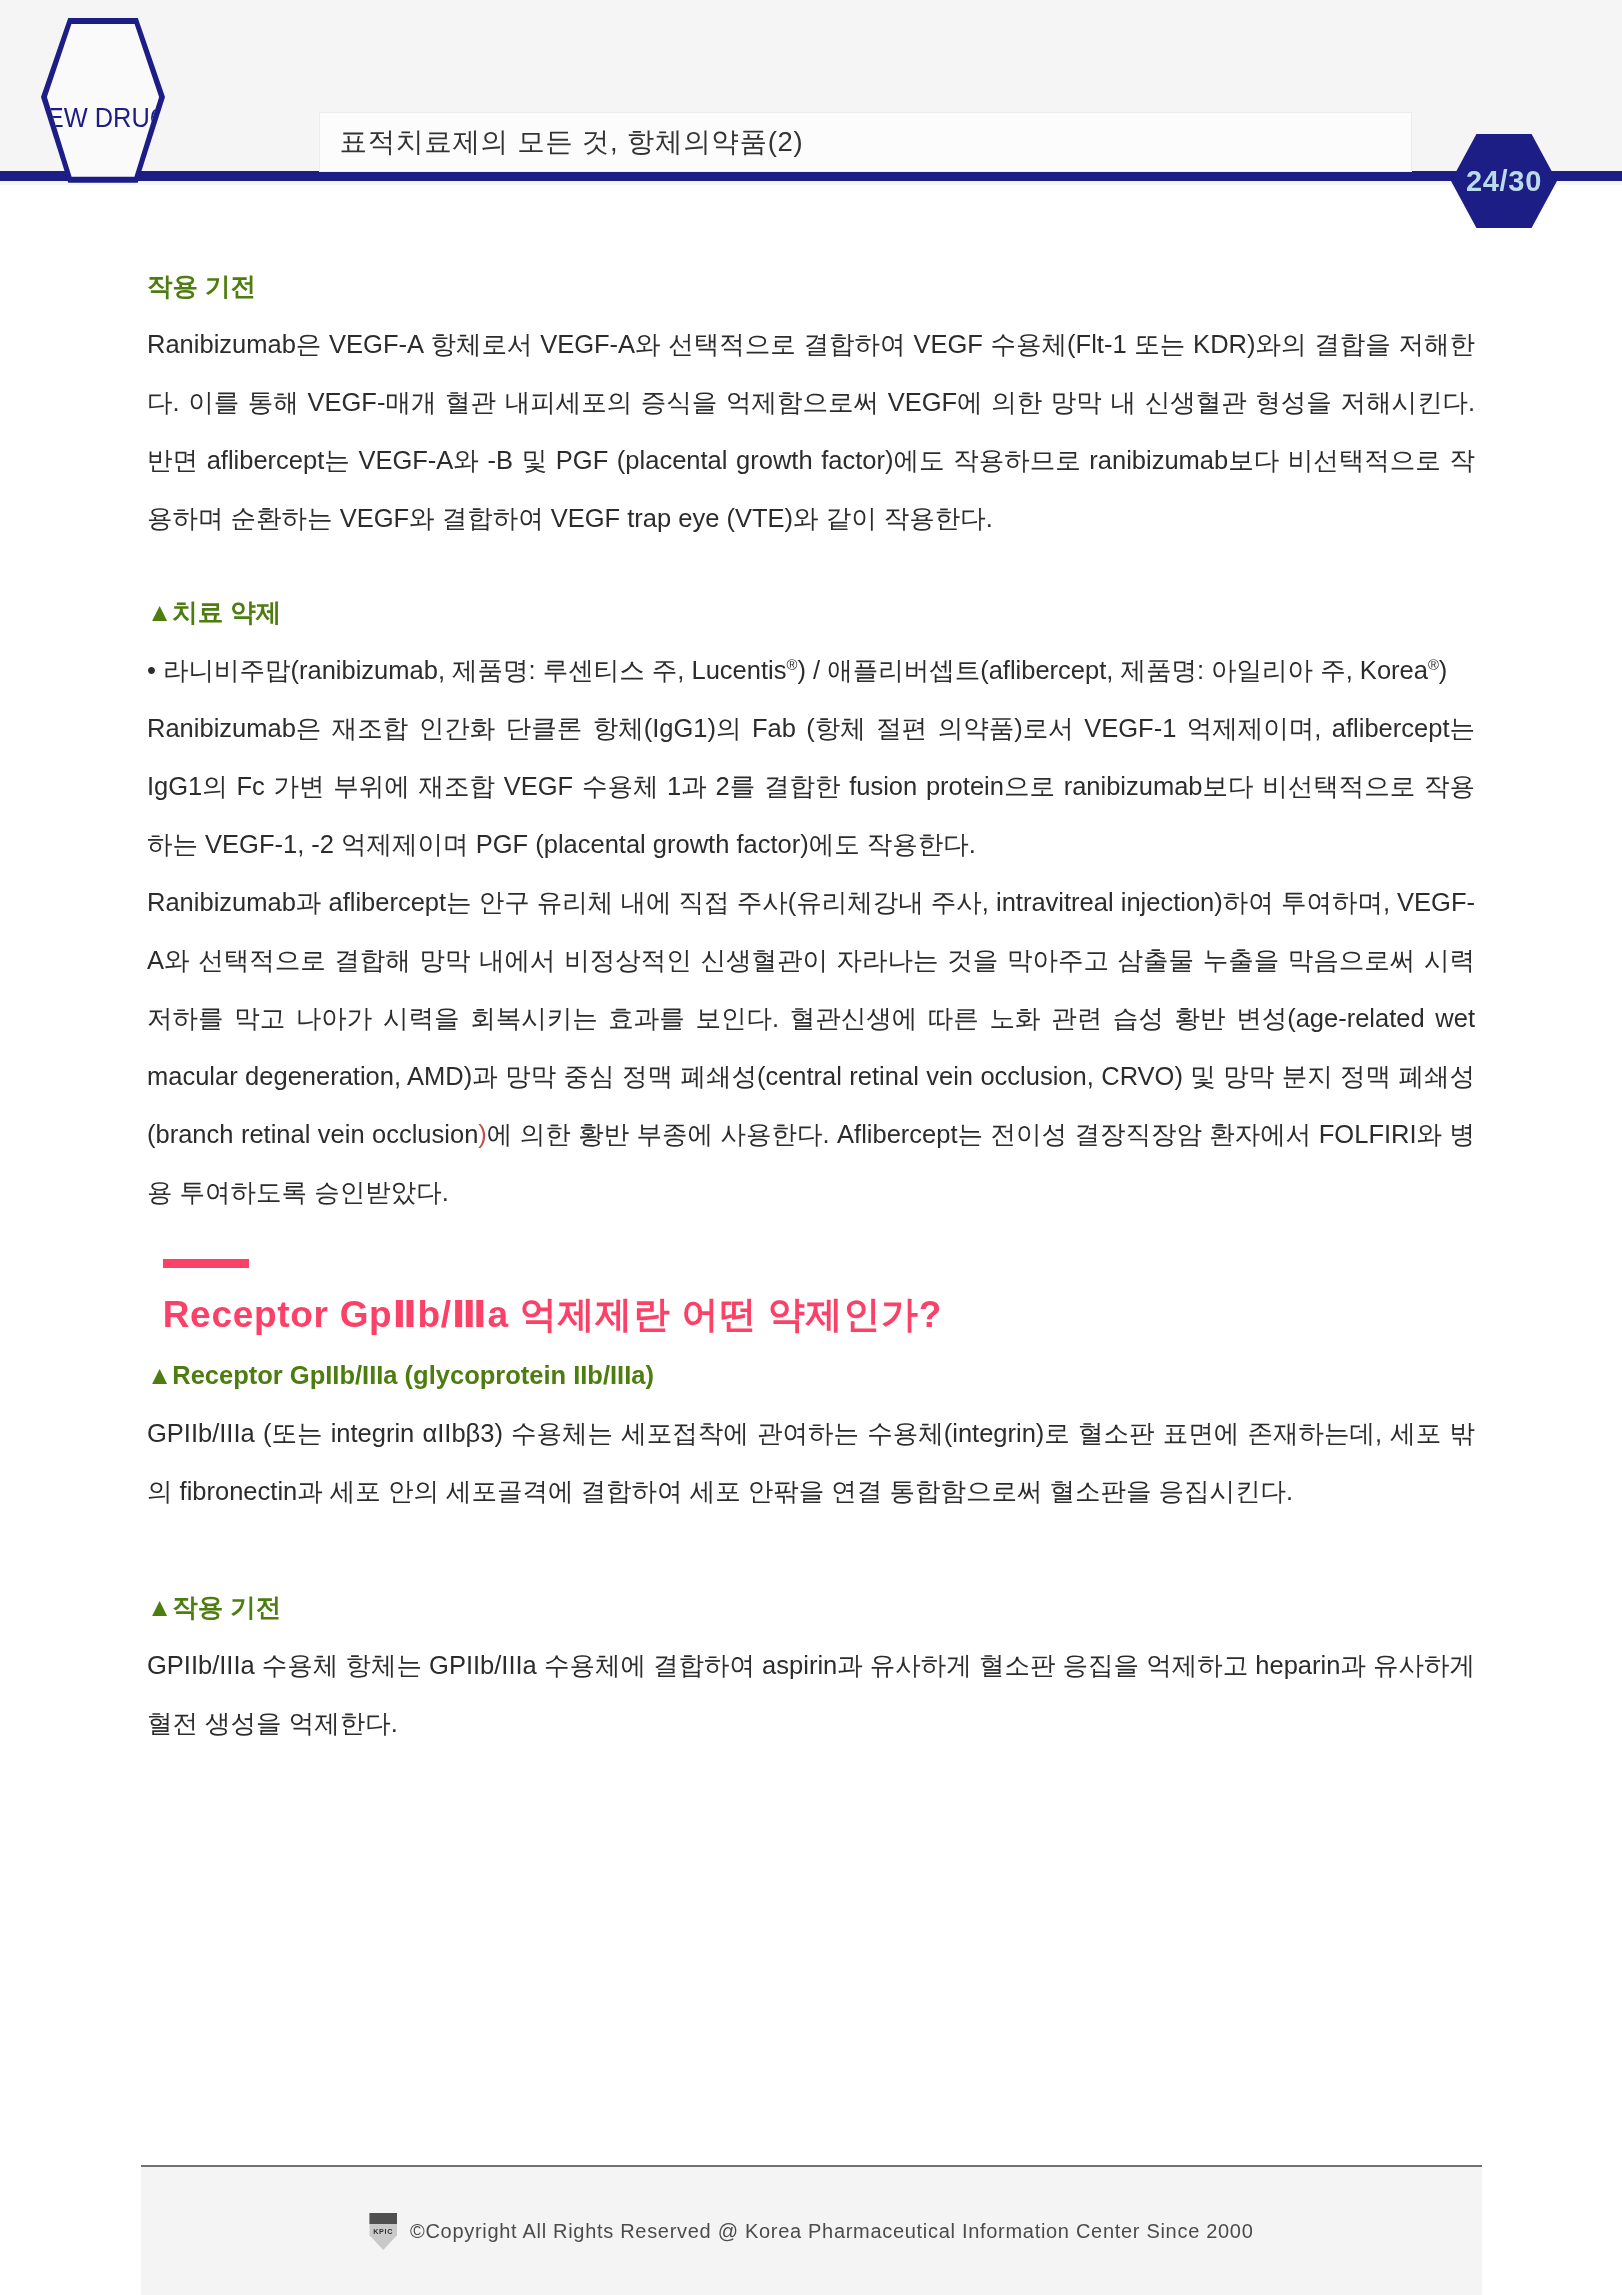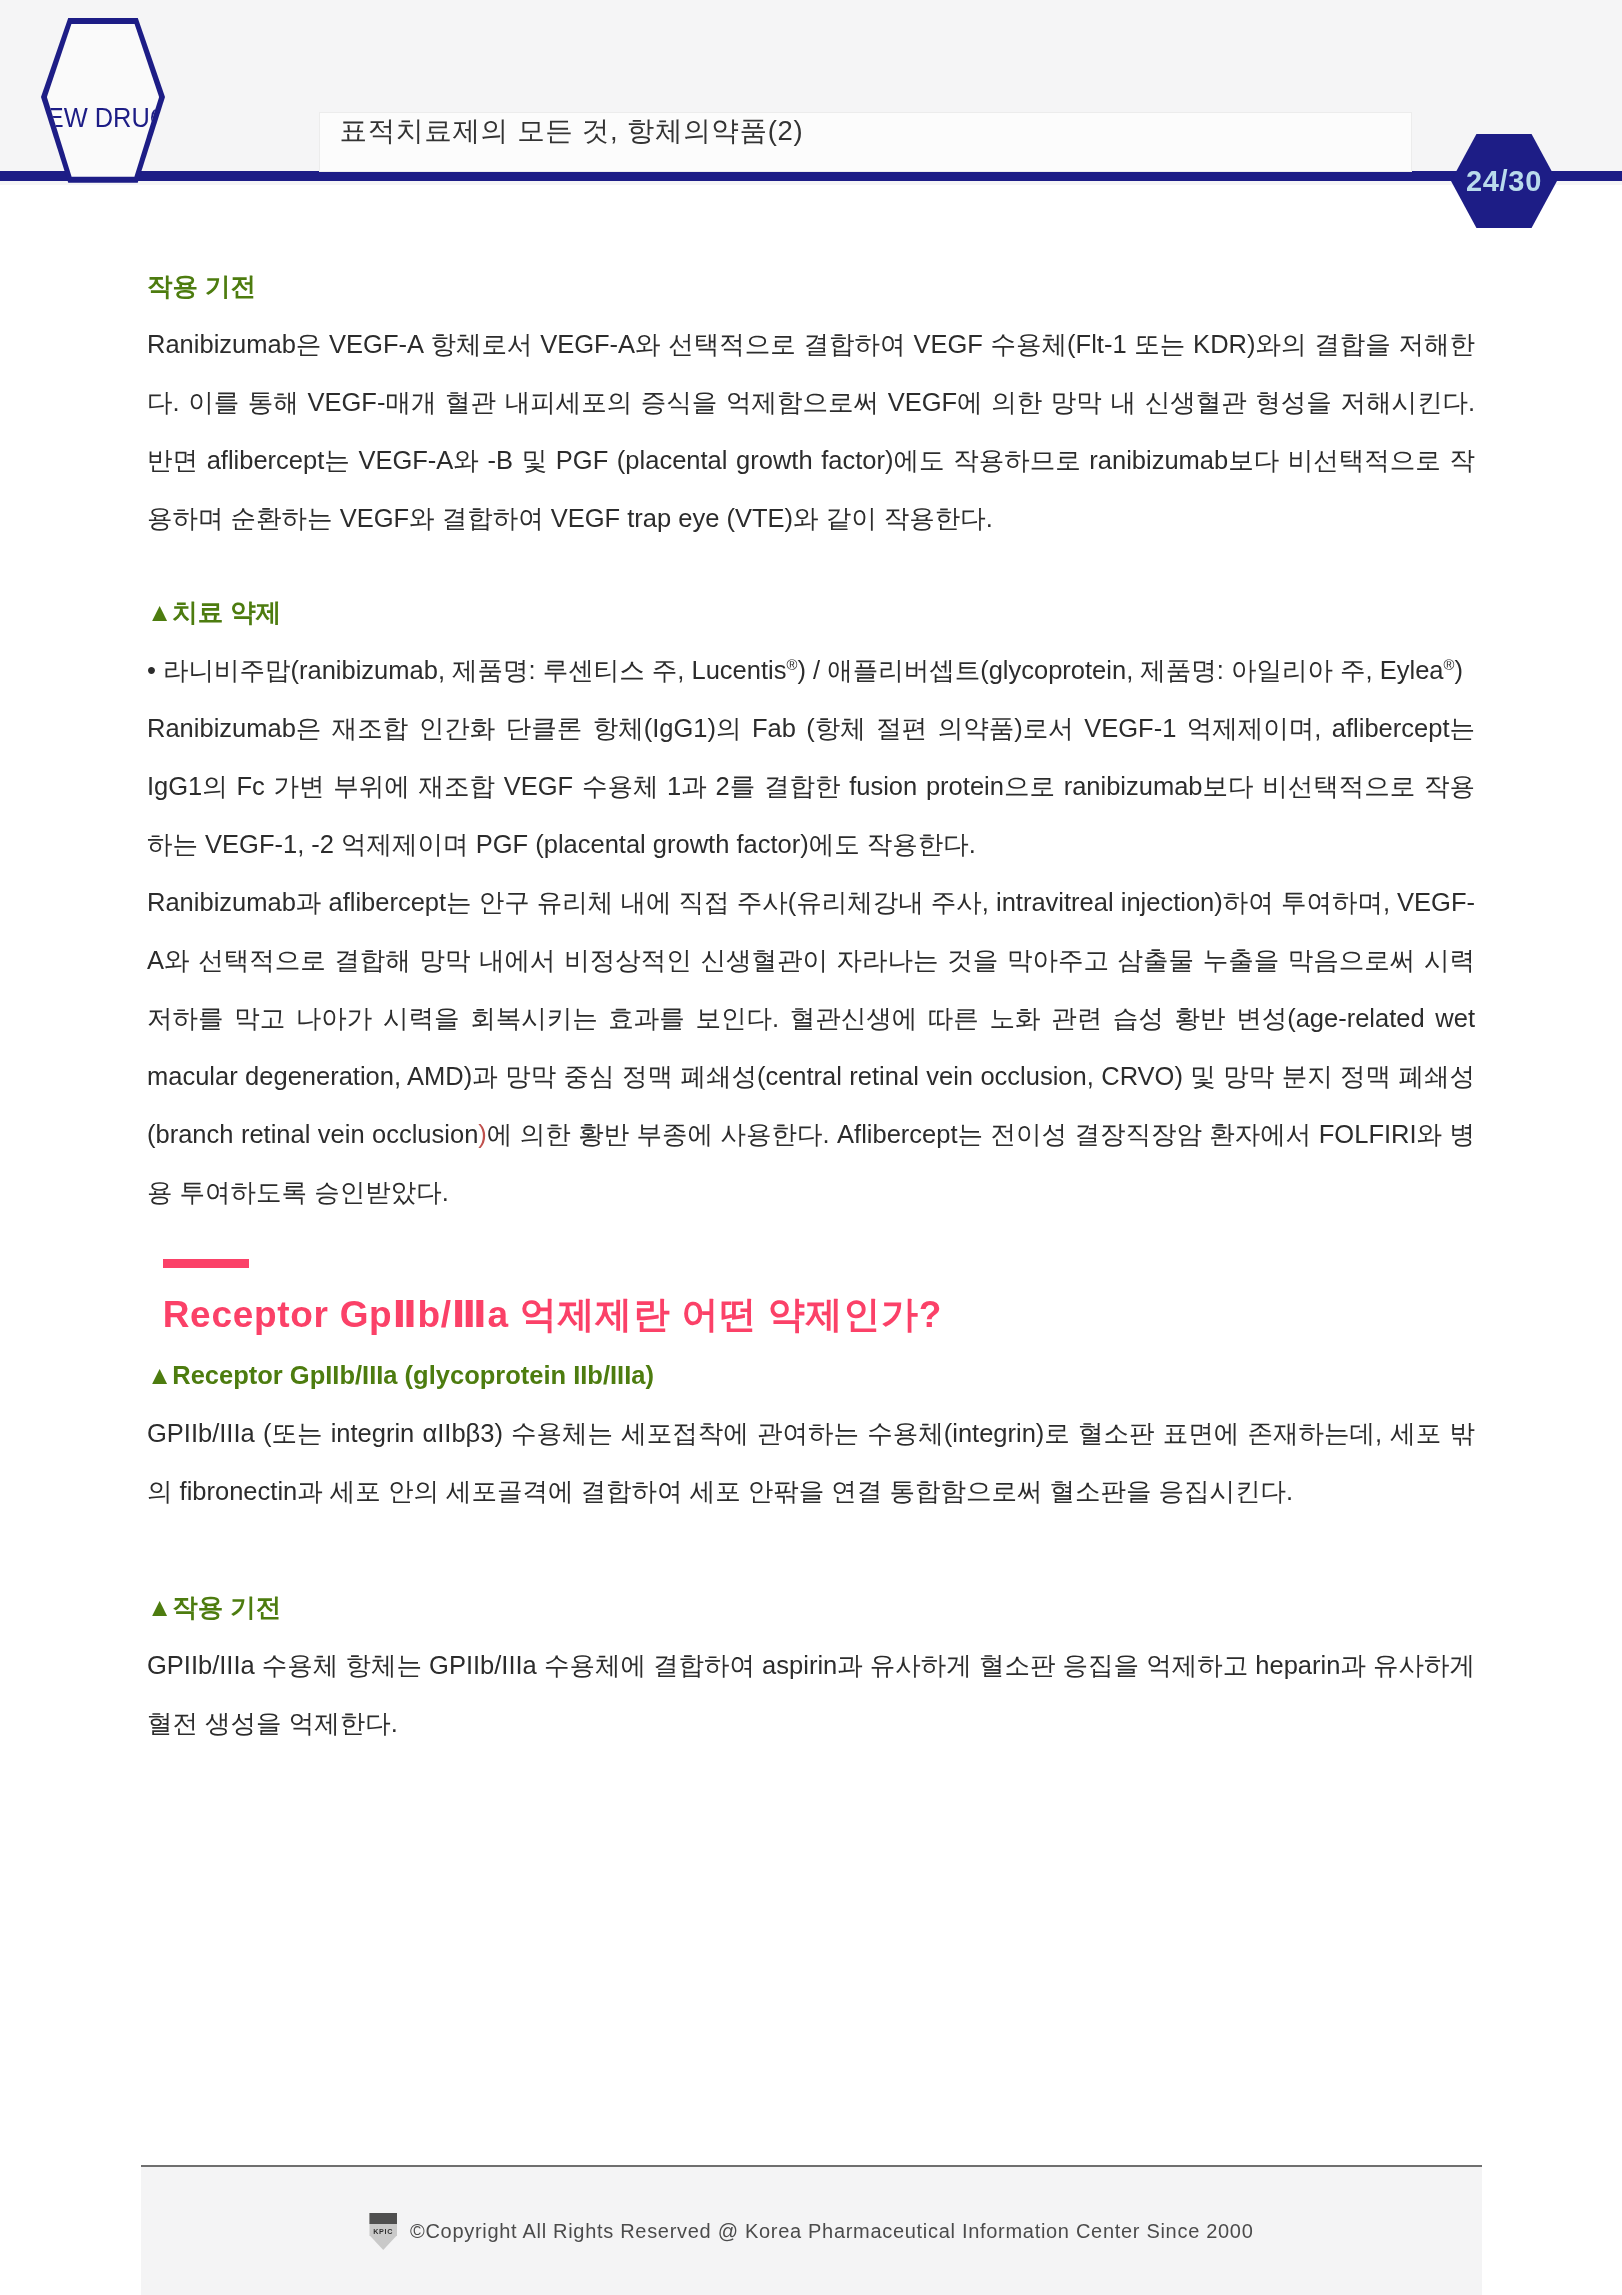--- a/index.html
+++ b/index.html
@@ -27,21 +27,21 @@
     position:absolute;left:0;top:0;width:1623px;height:185px;
     background:var(--header-gray);
   }
   .navy-line{
     position:absolute;left:0;top:171px;width:1623px;height:9.8px;
     background:var(--navy);
   }
   .title-box{
     position:absolute;left:319px;top:112px;width:1093px;height:60px;
     background:#fcfcfc;border:0.7px solid #ececec;
-    display:flex;
+    display:flex;align-items:center;
   }
   .title-box .title{
     padding-left:19.6px;font-size:27.5px;color:#333;letter-spacing:0.7px;font-weight:500;
     white-space:nowrap;
   }
   .hexlogo{
     position:absolute;left:41px;top:17.7px;width:124px;height:165px;
     background:var(--navy);
     clip-path:polygon(22% 0%,78% 0%,100% 48%,78% 100%,22% 100%,0% 48%);
   }
@@ -128,21 +128,21 @@
 <div class="page-badge">
   <span>24/30</span>
 </div>
 
 <div class="content">
 
   <div class="h">작용 기전</div>
   <div class="p">Ranibizumab은 VEGF-A 항체로서 VEGF-A와 선택적으로 결합하여 VEGF 수용체(Flt-1 또는 KDR)와의 결합을 저해한다. 이를 통해 VEGF-매개 혈관 내피세포의 증식을 억제함으로써 VEGF에 의한 망막 내 신생혈관 형성을 저해시킨다. 반면 aflibercept는 VEGF-A와 -B 및 PGF (placental growth factor)에도 작용하므로 ranibizumab보다 비선택적으로 작용하며 순환하는 VEGF와 결합하여 VEGF trap eye (VTE)와 같이 작용한다.</div>
 
   <div class="h mt-sm">▲치료 약제</div>
-  <div class="p"><span>• 라니비주맙(ranibizumab, 제품명: 루센티스 주, Lucentis</span><span class="pt-sup">®</span><span>) / 애플리버셉트(glycoprotein, 제품명: 아일리아 주, Eylea</span><span class="pt-sup">®</span><span>)</span></div>
+  <div class="p"><span>• 라니비주맙(ranibizumab, 제품명: 루센티스 주, Lucentis</span><span class="pt-sup">®</span><span>) / 애플리버셉트(aflibercept, 제품명: 아일리아 주, Korea</span><span class="pt-sup">®</span><span>)</span></div>
   <div class="p">Ranibizumab은 재조합 인간화 단클론 항체(IgG1)의 Fab (항체 절편 의약품)로서 VEGF-1 억제제이며, aflibercept는 IgG1의 Fc 가변 부위에 재조합 VEGF 수용체 1과 2를 결합한 fusion protein으로 ranibizumab보다 비선택적으로 작용하는 VEGF-1, -2 억제제이며 PGF (placental growth factor)에도 작용한다.</div>
   <div class="p"><span>Ranibizumab과 aflibercept는 안구 유리체 내에 직접 주사(유리체강내 주사, intravitreal injection)하여 투여하며, VEGF-A와 선택적으로 결합해 망막 내에서 비정상적인 신생혈관이 자라나는 것을 막아주고 삼출물 누출을 막음으로써 시력 저하를 막고 나아가 시력을 회복시키는 효과를 보인다. 혈관신생에 따른 노화 관련 습성 황반 변성(age-related wet macular degeneration, AMD)과 망막 중심 정맥 폐쇄성(central retinal vein occlusion, CRVO) 및 망막 분지 정맥 폐쇄성(branch retinal vein occlusion</span><span class="pt-red">)</span><span>에 의한 황반 부종에 사용한다. Aflibercept는 전이성 결장직장암 환자에서 FOLFIRI와 병용 투여하도록 승인받았다.</span></div>
 
   <div class="pink-block">
     <div class="pink-dash"></div>
     <div class="pink-heading">Receptor GpⅡb/Ⅲa 억제제란 어떤 약제인가?</div>
   </div>
 
   <div class="h mt-xs">▲Receptor GpIIb/IIIa (glycoprotein IIb/IIIa)</div>
   <div class="p">GPIIb/IIIa (또는 integrin αIIbβ3) 수용체는 세포접착에 관여하는 수용체(integrin)로 혈소판 표면에 존재하는데, 세포 밖의 fibronectin과 세포 안의 세포골격에 결합하여 세포 안팎을 연결 통합함으로써 혈소판을 응집시킨다.</div>

